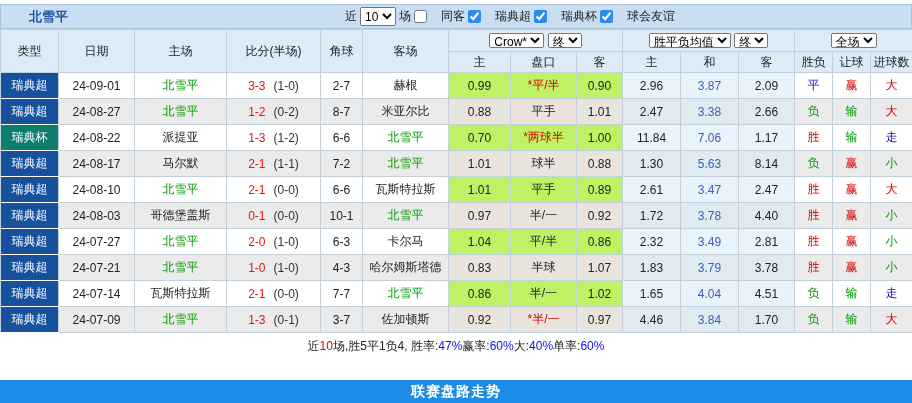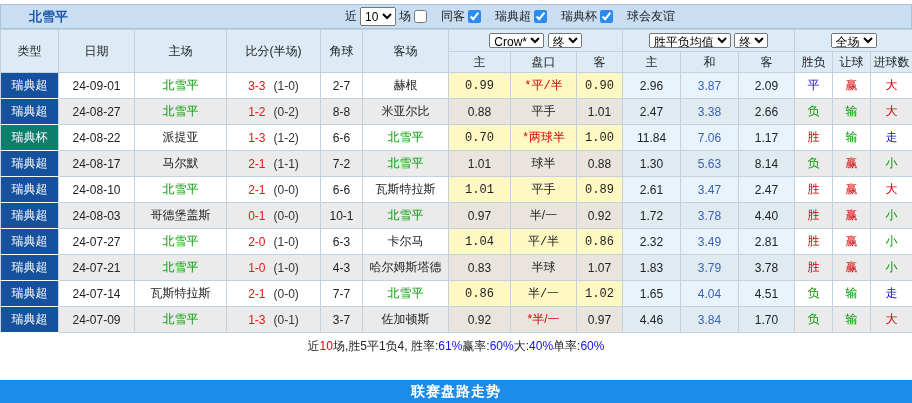--- a/index.html
+++ b/index.html
@@ -15,21 +15,21 @@
   .controls input[type=checkbox] { width:13px; height:13px; accent-color:#2b8ced; }
   table { width:912px; border-collapse:collapse; table-layout:fixed; }
   th,td { border:1px solid #c3d1dc; text-align:center; overflow:hidden; white-space:nowrap; }
   thead th { background:#dcebf6; font-weight:normal; color:#222; }
   thead tr.hrow1 th { height:22px; }
   thead tr.hrow2 th { height:21px; }
   thead select { font-size:12px; height:15px; }
   tbody td { height:26px; }
   tr.odd td { background:#ffffff; }
   tr.even td { background:#ebebeb; }
-  tr.odd td.col-odds { background:#fef9c3;font-family:Liberation Mono, monospace; }
+  tr.odd td.col-odds { background:#bef264; }
   tr.even td.col-odds { background:#e9e5de; }
   tr.odd td.col-avg { background:#e9f3fb; }
   tr.even td.col-avg { background:#e0eaf1; }
   td.td-type { color:#fff; border-bottom:1px solid #fff; }
   .c-r { color:#d40000; } .c-g { color:#009900; } .c-b { color:#0f0fc4; } .c-k { color:#222;text-align:center; }
   .score-main { color:#ef1010; } .score-half { color:#333;margin-left:8px; }
   .c-db { color:#3a62b8; }
   .summary { height:26px; display:flex; align-items:center; justify-content:center; gap:0; }
   .s-k { color:#222; } .s-r { color:#e60000; } .s-u { color:#1111ee; }
   .gap { flex:1; background:#fff; }
@@ -135,21 +135,21 @@
           <td class="col-avg">2.09</td>
           <td><span class="c-b">平</span></td>
           <td><span class="c-r">赢</span></td>
           <td><span class="c-r">大</span></td>
         </tr>
         <tr class="even">
           <td class="td-type" style="background: rgb(21, 81, 156);">瑞典超</td>
           <td>24-08-27</td>
           <td><span class="c-g">北雪平</span></td>
           <td><span class="score-main">1-2</span><span class="score-half">(0-2)</span></td>
-          <td>8-8</td>
+          <td>8-7</td>
           <td><span class="c-k">米亚尔比</span></td>
           <td class="col-odds">0.88</td>
           <td class="col-odds"><span class="c-k">平手</span></td>
           <td class="col-odds">1.01</td>
           <td class="col-avg">2.47</td>
           <td class="col-avg"><span class="c-db">3.38</span></td>
           <td class="col-avg">2.66</td>
           <td><span class="c-g">负</span></td>
           <td><span class="c-g">输</span></td>
           <td><span class="c-r">大</span></td>
@@ -290,21 +290,21 @@
           <td><span class="c-g">输</span></td>
           <td><span class="c-r">大</span></td>
         </tr>
       </tbody>
   </table>
 
   <div class="summary">
       <span class="s-k">近</span>
       <span class="s-r">10</span>
       <span class="s-k">场,胜5平1负4, 胜率:</span>
-      <span class="s-u">61%</span>
+      <span class="s-u">47%</span>
       <span class="s-k"> 赢率:</span>
       <span class="s-u">60%</span>
       <span class="s-k"> 大:</span>
       <span class="s-u">40%</span>
       <span class="s-k"> 单率:</span>
       <span class="s-u">60%</span>
     </div>
   <div class="gap"></div>
   <div class="footerbar">
     <span class="footer-label">联赛盘路走势</span>

